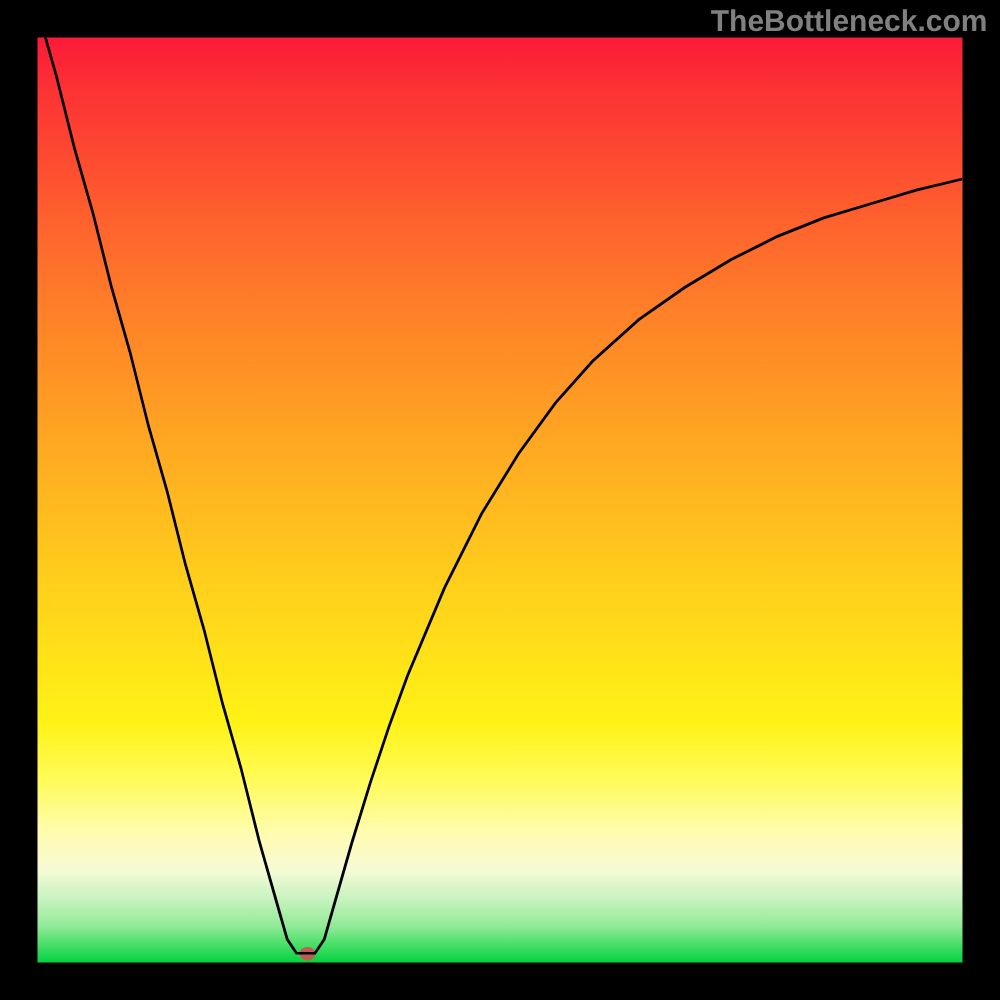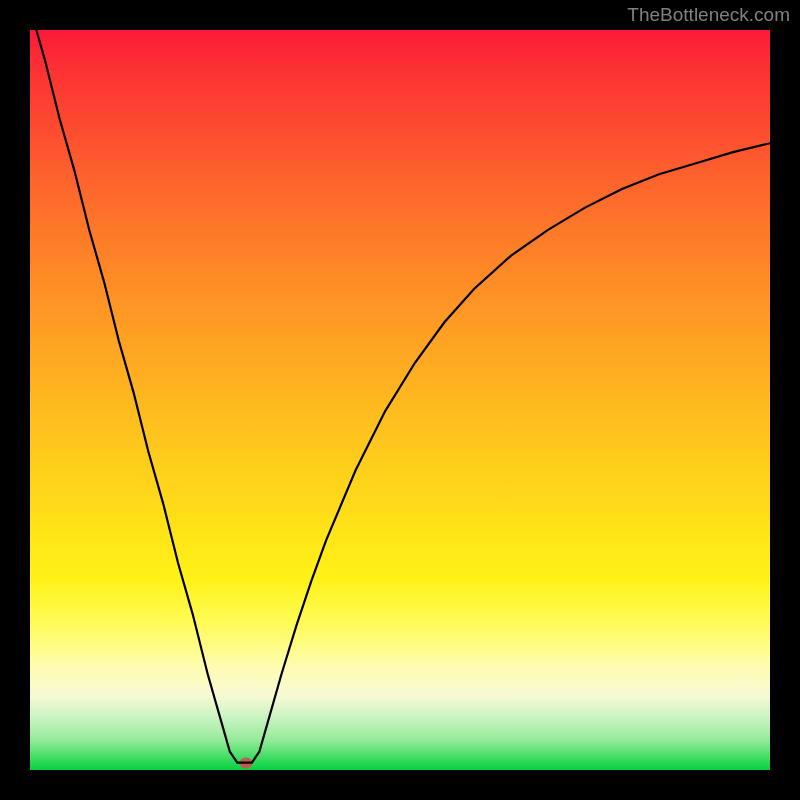--- a/index.html
+++ b/index.html
@@ -8,22 +8,22 @@
     position: relative;
     width: 800px;
     height: 800px;
     background: #000;
   }
   .watermark {
     position: absolute;
     top: 4px;
     right: 10px;
     font-family: Arial, Helvetica, sans-serif;
-    font-size: 19px;
-    font-weight: normal;
+    font-size: 24px;
+    font-weight: bold;
     color: #808080;
     z-index: 30;
     letter-spacing: 0px;
   }
   .plot-area {
     position: absolute;
     left: 30px;
     top: 30px;
     width: 740px;
     height: 740px;

